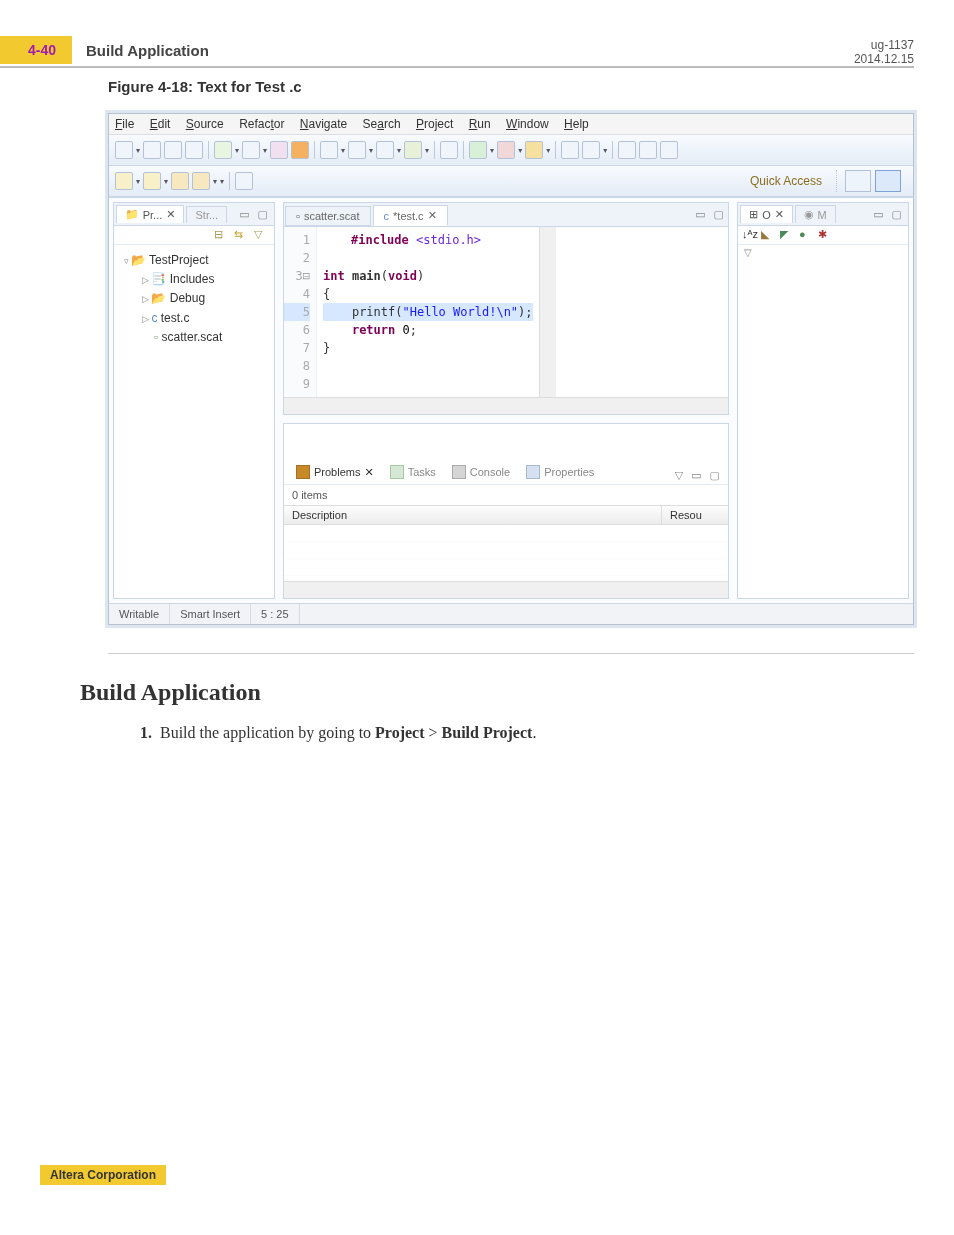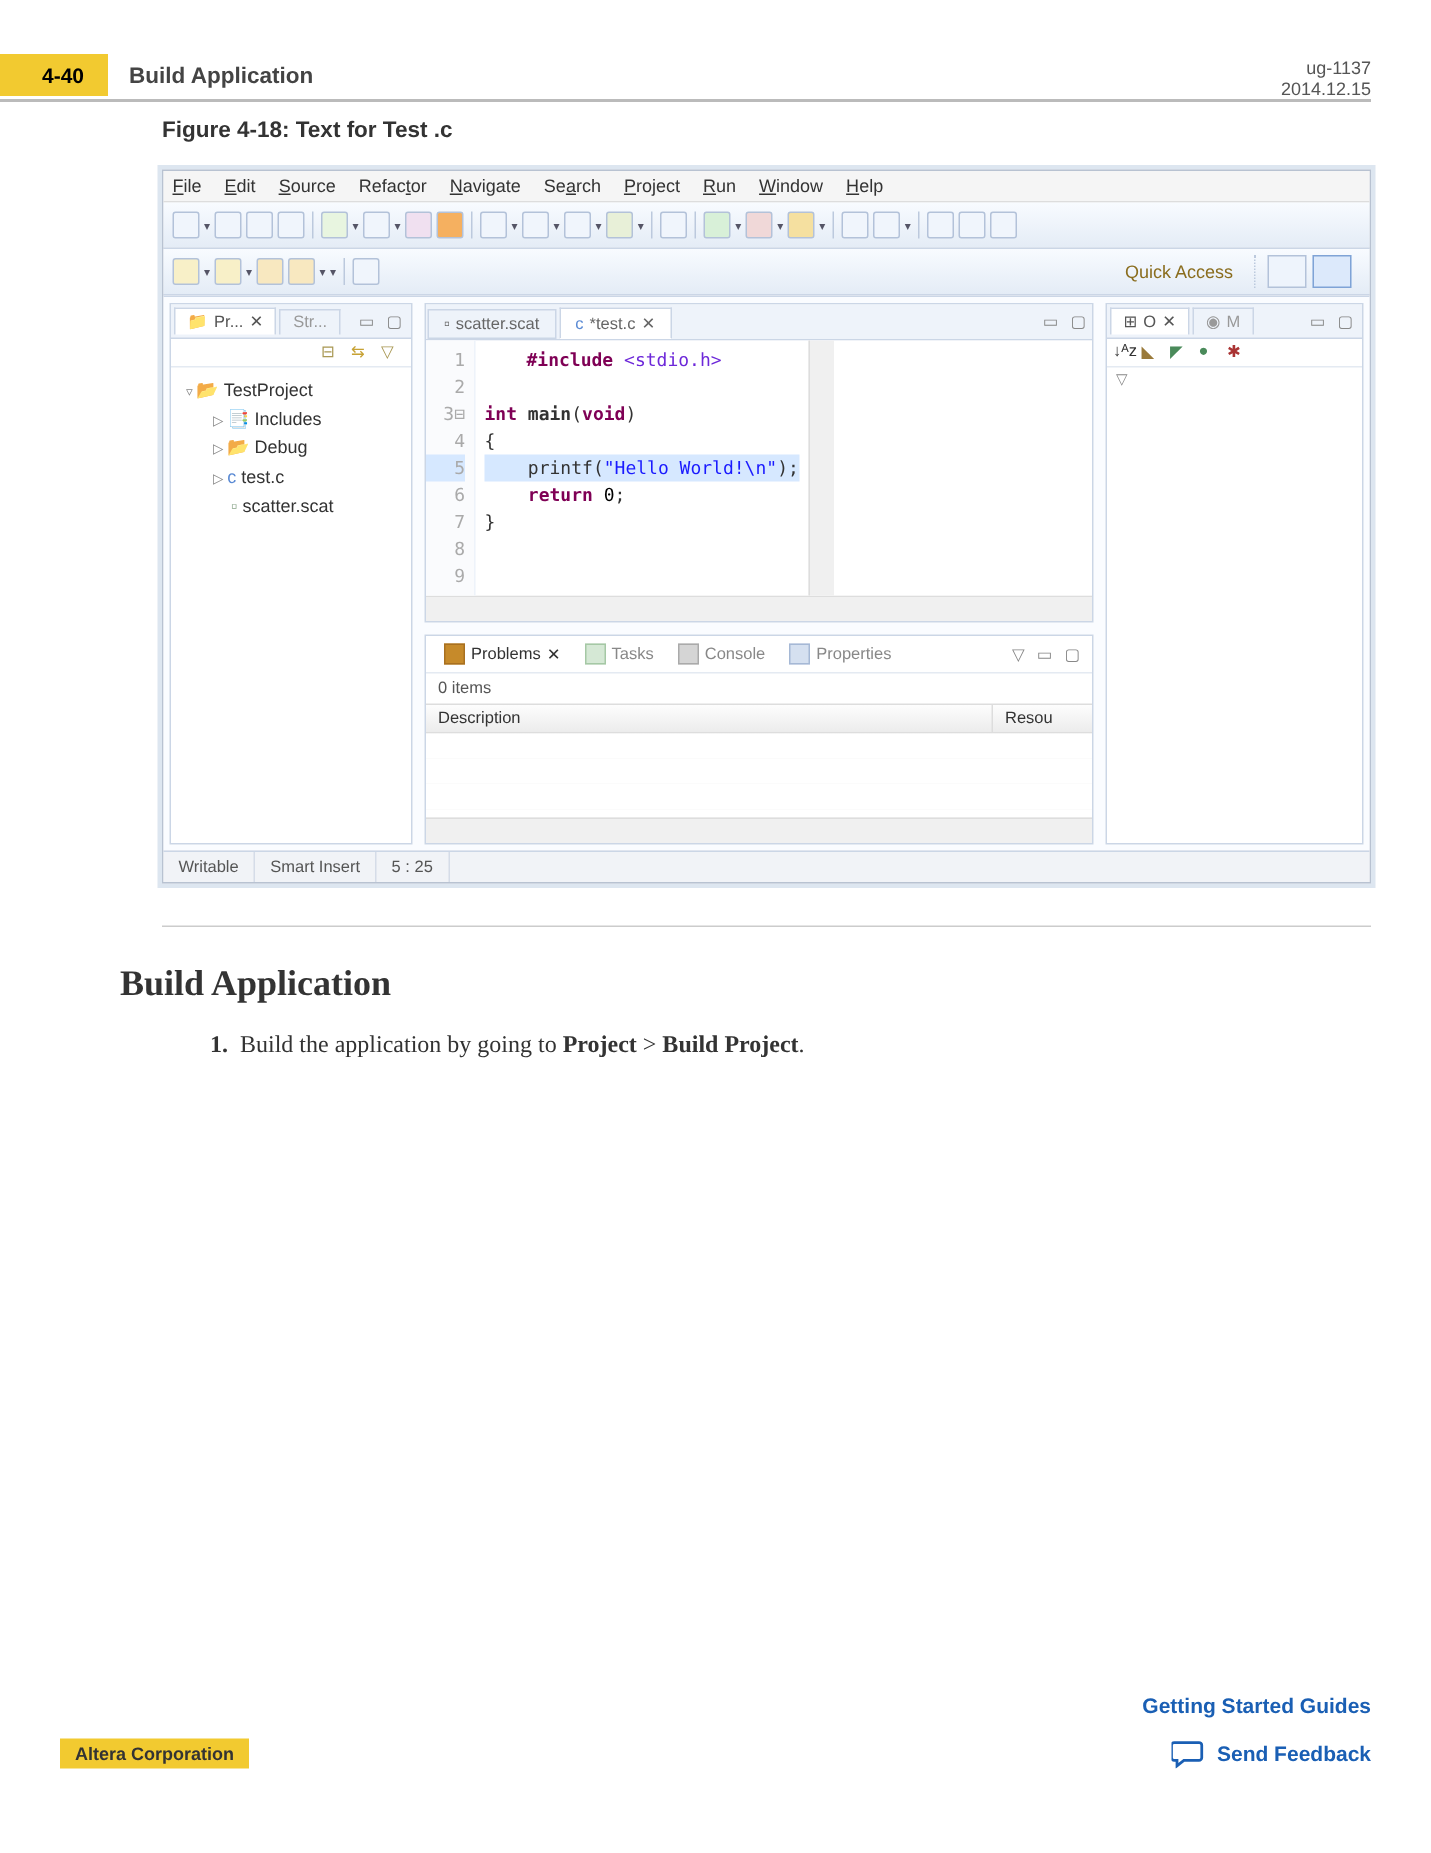--- a/index.html
+++ b/index.html
@@ -1,17 +1,17 @@
 <!DOCTYPE html>
 <html><head>
 <meta charset="utf-8">
 <style>
   body { margin:0; font-family:"Segoe UI",Arial,sans-serif; background:#fff; width:954px; color:#333; }
   .page-header { display:flex; border-bottom:2px solid #bbb; margin:36px 40px 8px 0; align-items:flex-start;}
-  .tab { background:#F2CA30; color:#000000; font-weight:bold; padding:6px 16px 6px 28px; font-size:14px;text-align:right;}
+  .tab { background:#F2CA30; color:#a21caf; font-weight:bold; padding:6px 16px 6px 28px; font-size:14px;text-align:right;}
   .htitle { font-weight:bold; padding:6px 0 0 14px; font-size:15px; flex:1; color:#444;}
   .meta { text-align:right; font-size:12px; color:#555; padding-top:2px;}
   .figcap { font-weight:bold; font-size:15px; margin:10px 0 18px 108px; color:#333;}
   .shot { margin:0 40px 0 108px; border:1px solid #b8c2d1; box-shadow:0 0 0 3px #dde6f0; font-size:12px; background:#f3f3f3;}
   .wbar { display:flex; align-items:center; background:linear-gradient(#fff,#e8e8e8); border-bottom:1px solid #ccc; padding:3px 6px;}
   .wicon{ width:14px;height:14px; border-radius:50%; background:radial-gradient(#888,#444); margin-right:6px;}
   .wtitle{ flex:1; color:#333;}
   .wbtns span{ display:inline-block; width:28px; height:18px; border:1px solid #9aa8c2; background:#eaf0fb; text-align:center; font-size:11px; line-height:18px; margin-left:2px; color:#556;}
   .wbtns .close{ background:#d04a3a; color:#fff; border-color:#b03a2a;}
   .menubar{ background:#f5f5f5; padding:3px 6px; border-bottom:1px solid #ddd; color:#333; font-size:12px;}
@@ -52,21 +52,21 @@
   .kw{ color:#7f0055; font-weight:bold;}
   .pp{ color:#7f0055; font-weight:bold;margin-left:28px;}
   .inc{ color:#6d28d9;}
   .str{ color:#1a1aff;}
   .esc{ color:#1a1aff;}
   .num{ color:#000;}
   .hl{ background:#d6e8ff; display:inline-block; width:100%;}
   .scroll-v{ width:16px; background:#f0f0f0; border-left:1px solid #ddd;}
   .scroll-h{ height:16px; background:#f0f0f0; border-top:1px solid #ddd;}
   .bottom{ margin:4px; border:1px solid #cbd6e6; background:#fff;}
-  .btabs{ display:flex; align-items:center; border-bottom:1px solid #e4eaf2; padding:2px 4px;}
+  .btabs{ display:flex; align-items:flex-end; border-bottom:1px solid #e4eaf2; padding:2px 4px;margin-top:36px;}
   .btabs .bt{ padding:3px 8px; font-size:11px; color:#888; display:flex; align-items:center; gap:4px;}
   .btabs .bt.active{ color:#333;}
   .btabs .bt .bi{ width:12px;height:12px; display:inline-block;}
   .bi-prob{background:#c68a2a; border:1px solid #a87020;}
   .bi-task{background:#d5e8d5; border:1px solid #a5c8a5;}
   .bi-cons{background:#d5d5d5; border:1px solid #aaa;}
   .bi-prop{background:#d5e0f0; border:1px solid #a5b8d5;}
   .count{ padding:4px 8px; font-size:11px; color:#555;}
   .colh{ background:linear-gradient(#fdfdfd,#ececec); border-top:1px solid #ddd; border-bottom:1px solid #ddd; font-size:11px; display:flex;}
   .colh .c1{ flex:1; padding:3px 8px; border-right:1px solid #ddd;}
@@ -299,22 +299,13 @@
 </div>
 
 <div class="sectionline"></div>
 <div class="h2">Build Application</div>
 <div class="steps">
   <b>1.</b>&nbsp;&nbsp;<span>Build the application by going to </span><b>Project</b><span> &gt; </span><b>Build Project</b><span>.</span>
 </div>
 
 <div class="footer">
   <div class="footerL">Altera Corporation</div>
-  <div class="footerR">
-    <a href="#">Getting Started Guides</a>
-    <div class="fb">
-      <svg viewBox="0 0 24 20">
-          <path d="M2 2 h18 a2 2 0 0 1 2 2 v9 a2 2 0 0 1 -2 2 h-11 l-5 4 v-4 h-2 a2 2 0 0 1 -2 -2 v-9 a2 2 0 0 1 2 -2 z" fill="none" stroke="#1a5fb4" stroke-width="2"></path>
-        </svg>
-      <span>Send Feedback</span>
-    </div>
-  </div>
 </div>
 
 </body></html>

